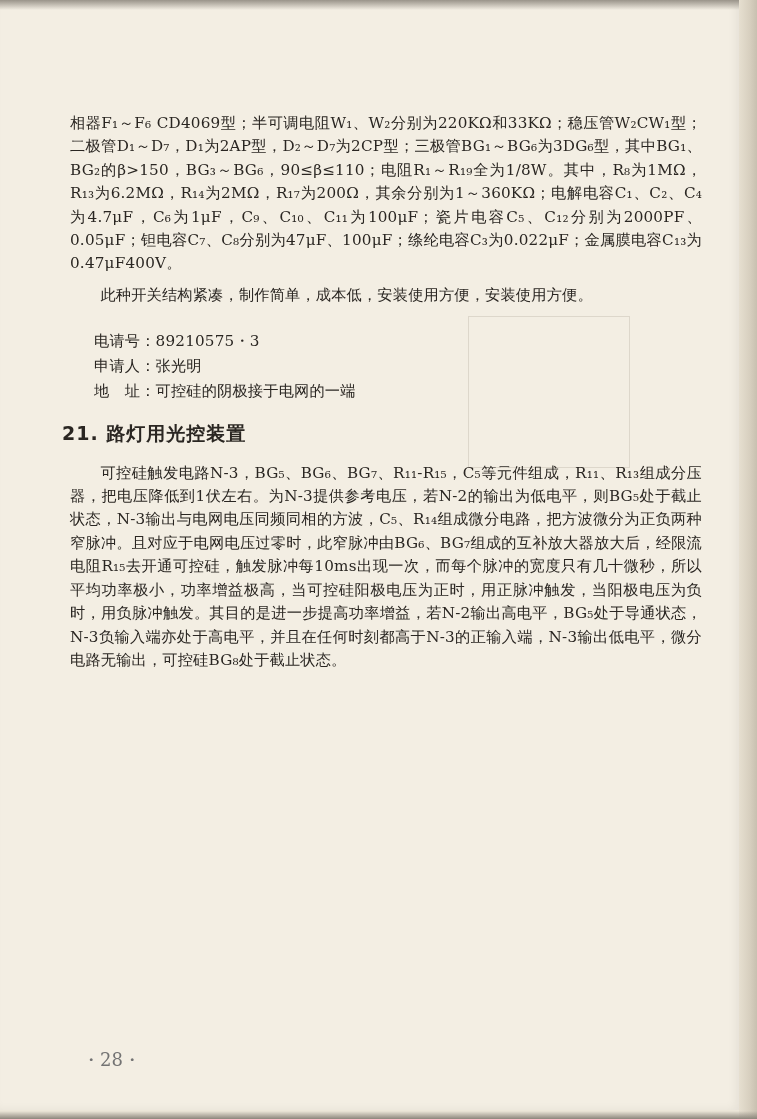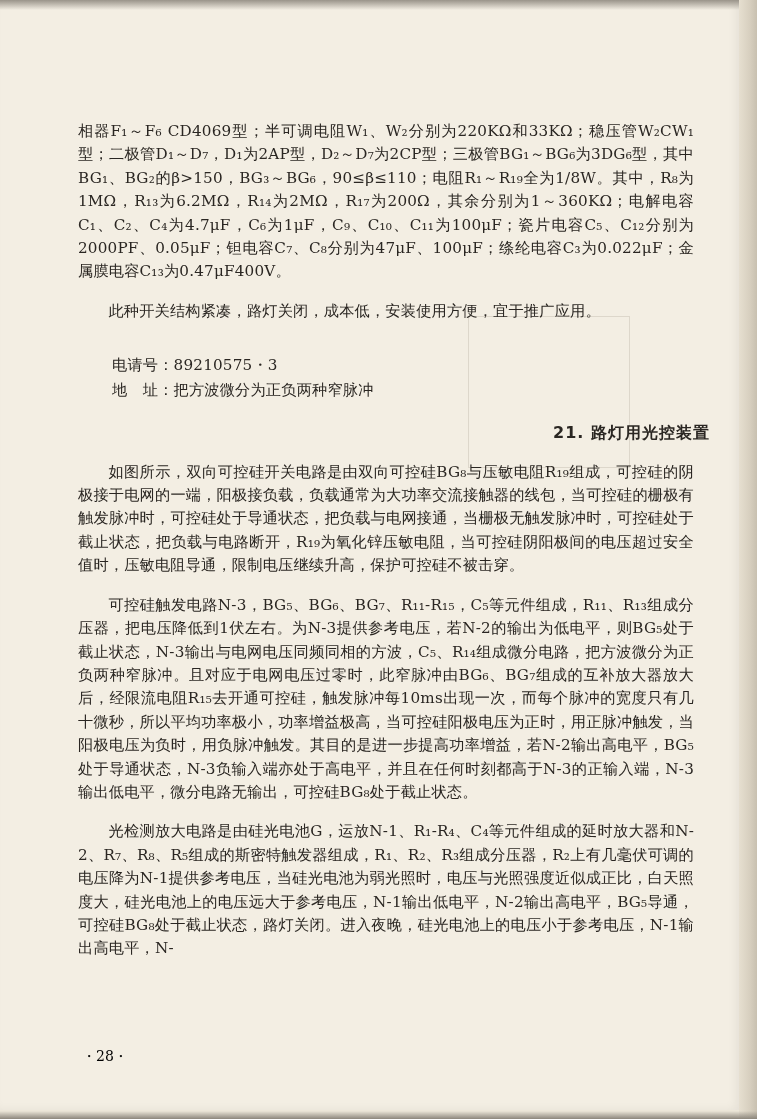--- a/index.html
+++ b/index.html
@@ -26,56 +26,55 @@
   }
   .bottom-edge {
     position: absolute; left: 0; bottom: 0; width: 757px; height: 8px;
     background: linear-gradient(rgba(243,238,227,0), #8c867c);
   }
   .text {
     position: absolute; left: 62px; top: 104px; width: 648px;
     font-size: 15.2px; line-height: 23.4px; letter-spacing: 0.2px;
     text-align: justify;
   }
-  .text p { margin: 16px; }
+  .text p { margin: 8px; }
   .indent { text-indent: 2em; }
   .gap-s { height: 14px; }
-  .apply { margin-left: 50px; }
+  .apply { margin-left: 32px; }
   .apply p { margin: 0; line-height: 25px; }
   .title {
-    text-align: right; font-weight: bold;
+    text-align: left; font-weight: bold;
     font-family: "DejaVu Sans", "Liberation Sans", sans-serif;
-    font-size: 16px; margin: 18px 0 16px 0; letter-spacing: 1px;
+    font-size: 19px; margin: 18px 0 16px 0; letter-spacing: 1px;
   }
   .page-num {
     position: absolute; left: 82px; top: 1048px;
-    font-size: 14px; color: #000000;
+    font-size: 18px; color: #737373;
   }
   .faint-table {
     position: absolute; left: 468px; top: 316px; width: 160px; height: 150px;
     border: 1px solid rgba(120,110,95,0.18);
     pointer-events: none;
   }
 </style>
 </head>
 <body>
 
 <div class="page"></div>
 <div class="faint-table"></div>
 <div class="top-shadow"></div>
 <div class="spine"></div>
 <div class="bottom-edge"></div>
 
 <div class="text">
   <p>相器F₁～F₆ CD4069型；半可调电阻W₁、W₂分别为220KΩ和33KΩ；稳压管W₂CW₁型；二极管D₁～D₇，D₁为2AP型，D₂～D₇为2CP型；三极管BG₁～BG₆为3DG₆型，其中BG₁、BG₂的β&gt;150，BG₃～BG₆，90≤β≤110；电阻R₁～R₁₉全为1/8W。其中，R₈为1MΩ，R₁₃为6.2MΩ，R₁₄为2MΩ，R₁₇为200Ω，其余分别为1～360KΩ；电解电容C₁、C₂、C₄为4.7μF，C₆为1μF，C₉、C₁₀、C₁₁为100μF；瓷片电容C₅、C₁₂分别为2000PF、0.05μF；钽电容C₇、C₈分别为47μF、100μF；绦纶电容C₃为0.022μF；金属膜电容C₁₃为0.47μF400V。</p>
-  <p class="indent" style="margin-top:2px;">此种开关结构紧凑，路灯关闭，成本低，安装使用方便，宜于推广应用。</p>
+  <p class="indent" style="margin-top:2px;">此种开关结构紧凑，制作简单，成本低，安装使用方便，安装使用方便。</p>
   <div class="gap-s"></div>
   <div class="apply">
     <p>电请号：89210575・3</p>
-    <p>地　址：把方波微分为正负两种窄脉冲</p>
+    <p>申请人：张光明</p>
+    <p>地　址：可控硅的阴极接于电网的一端</p>
   </div>
   <div class="title">21. 路灯用光控装置</div>
-  <p class="indent">如图所示，双向可控硅开关电路是由双向可控硅BG₈与压敏电阻R₁₉组成，可控硅的阴极接于电网的一端，阳极接负载，负载通常为大功率交流接触器的线包，当可控硅的栅极有触发脉冲时，可控硅处于导通状态，把负载与电网接通，当栅极无触发脉冲时，可控硅处于截止状态，把负载与电路断开，R₁₉为氧化锌压敏电阻，当可控硅阴阳极间的电压超过安全值时，压敏电阻导通，限制电压继续升高，保护可控硅不被击穿。</p>
   <p class="indent">可控硅触发电路N-3，BG₅、BG₆、BG₇、R₁₁-R₁₅，C₅等元件组成，R₁₁、R₁₃组成分压器，把电压降低到1伏左右。为N-3提供参考电压，若N-2的输出为低电平，则BG₅处于截止状态，N-3输出与电网电压同频同相的方波，C₅、R₁₄组成微分电路，把方波微分为正负两种窄脉冲。且对应于电网电压过零时，此窄脉冲由BG₆、BG₇组成的互补放大器放大后，经限流电阻R₁₅去开通可控硅，触发脉冲每10ms出现一次，而每个脉冲的宽度只有几十微秒，所以平均功率极小，功率增益极高，当可控硅阳极电压为正时，用正脉冲触发，当阳极电压为负时，用负脉冲触发。其目的是进一步提高功率增益，若N-2输出高电平，BG₅处于导通状态，N-3负输入端亦处于高电平，并且在任何时刻都高于N-3的正输入端，N-3输出低电平，微分电路无输出，可控硅BG₈处于截止状态。</p>
-  <p class="indent">光检测放大电路是由硅光电池G，运放N-1、R₁-R₄、C₄等元件组成的延时放大器和N-2、R₇、R₈、R₅组成的斯密特触发器组成，R₁、R₂、R₃组成分压器，R₂上有几毫伏可调的电压降为N-1提供参考电压，当硅光电池为弱光照时，电压与光照强度近似成正比，白天照度大，硅光电池上的电压远大于参考电压，N-1输出低电平，N-2输出高电平，BG₅导通，可控硅BG₈处于截止状态，路灯关闭。进入夜晚，硅光电池上的电压小于参考电压，N-1输出高电平，N-</p>
 </div>
 
 <div class="page-num">・28・</div>
 
 </body></html>

